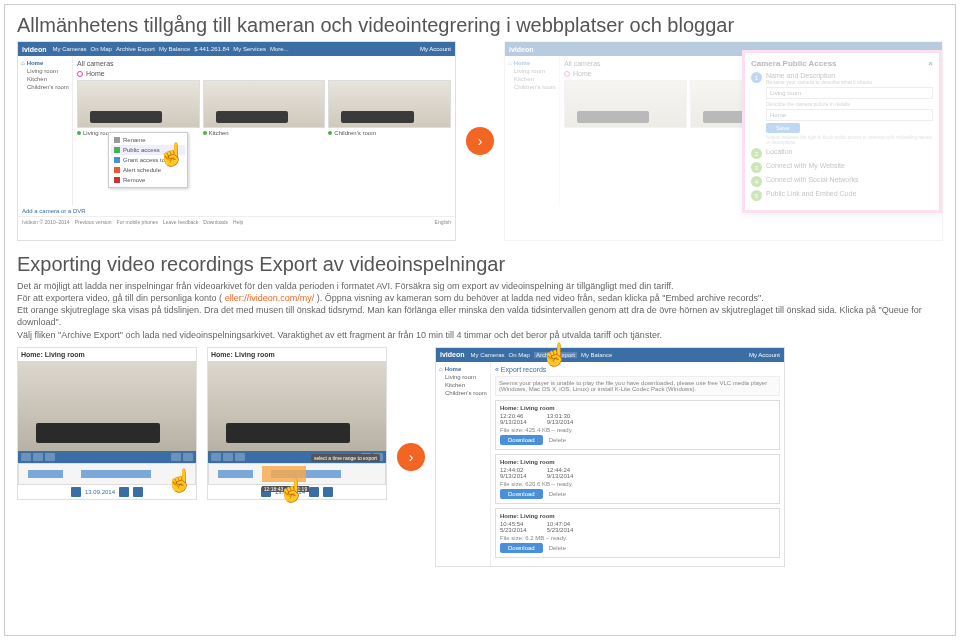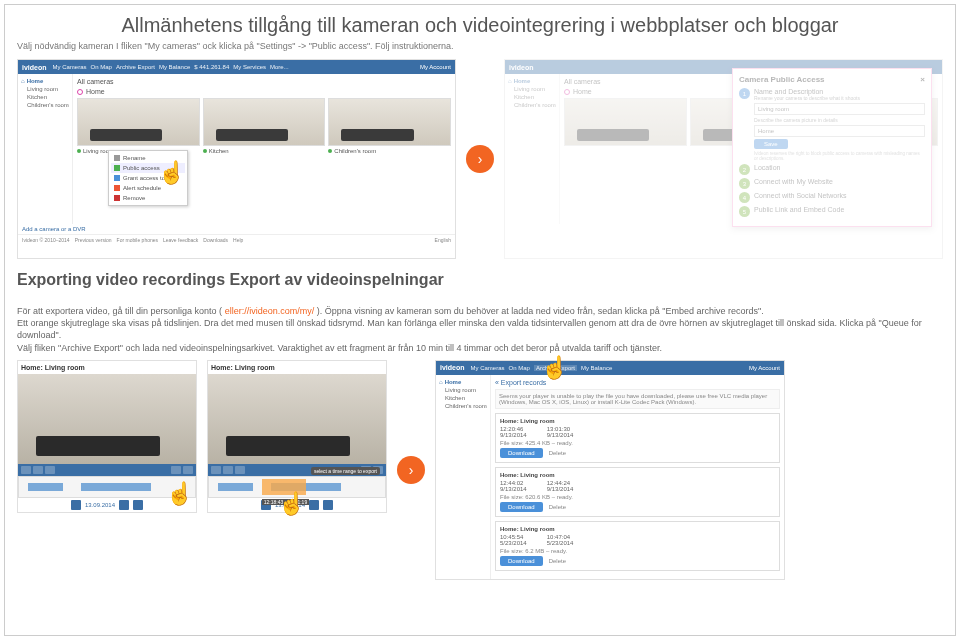--- a/index.html
+++ b/index.html
@@ -1,19 +1,19 @@
 <!DOCTYPE html>
 <html><head>
 <meta charset="utf-8">
 <style>
   * { box-sizing: border-box; margin: 0; padding: 0; }
   body { font-family: -apple-system, Helvetica, Arial, sans-serif; background: #fff; width: 960px; height: 641px; overflow: hidden; font-size: 10px; color: #333; }
   .page { border: 1px solid #ccc; margin: 4px; height: 632px; padding: 8px 12px; position: relative; }
-  h1 { font-size: 20px; font-weight: 300; color: #555; line-height: 1.2; margin-bottom: 4px; text-align: center; }
-  h2 { font-size: 16px; font-weight: 700; color: #555; margin: 12px 0 4px; }
+  h1 { font-size: 20px; font-weight: 300; color: #555; line-height: 1.2; margin-bottom: 4px; }
+  h2 { font-size: 20px; font-weight: 400; color: #555; margin: 12px 0 4px; }
   .subtitle { font-size: 9px; color: #777; margin-bottom: 8px; }
   .row { display: flex; gap: 10px; align-items: flex-start; }
   .shot { border: 1px solid #e0e0e0; background: #fff; position: relative; flex: 1; }
   .topbar { background: #3a6ea5; color: #fff; height: 14px; display: flex; align-items: center; padding: 0 4px; font-size: 6px; }
   .topbar .logo { font-weight: bold; font-size: 7px; margin-right: 6px; }
   .topbar .nav { display: flex; gap: 4px; flex: 1; }
   .topbar .nav span { opacity: .9; }
   .topbar .right { margin-left: auto; }
   .shot-body { display: flex; min-height: 150px; }
   .sidebar { width: 55px; border-right: 1px solid #eee; padding: 4px 3px; font-size: 6px; }
@@ -31,21 +31,21 @@
   .ctxmenu { position:absolute; left:90px; top:90px; width:80px; background:#fff; border:1px solid #ccc; box-shadow:1px 1px 3px rgba(0,0,0,.2); font-size:6px; padding:2px;}
   .ctxmenu .mi{padding:2px 3px;color:#555;display:flex;align-items:center;gap:3px;}
   .ctxmenu .mi.h{background:#eef;}
   .mi .ico{width:6px;height:6px;display:inline-block;}
   .hand { width:30px;height:30px; position:absolute; }
   .hand::before{content:"☝";font-size:22px;color:#777;position:absolute;}
   .arrow-circ{width:28px;height:28px;border-radius:50%;background:#f26522;color:#fff;display:flex;align-items:center;justify-content:center;font-size:14px;}
   .footer{border-top:1px solid #eee;font-size:5px;color:#888;padding:2px 4px;display:flex;gap:5px;}
   .faded{opacity:.35;}
   
-  .dialog{position:absolute;top:8px;right:10px;width:200px;background:#fff;border:1px solid #f9a8d4;padding:6px;font-size:7px;box-shadow:0 2px 6px rgba(0,0,0,.15);}
+  .dialog{position:absolute;top:8px;right:0;width:200px;background:#fff;border:3px solid #f9a8d4;padding:6px;font-size:7px;box-shadow:0 2px 6px rgba(0,0,0,.15);}
   .dialog h3{font-size:8px;font-weight:600;margin-bottom:4px;display:flex;justify-content:space-between;}
   .dialog .step{display:flex;gap:4px;align-items:flex-start;margin:3px 0;}
   .dialog .num{width:11px;height:11px;border-radius:50%;color:#fff;font-size:6px;display:flex;align-items:center;justify-content:center;flex-shrink:0;}
   .n1{background:#4a90d9;} .ng{background:#7cb342;}
   .dialog .field{border:1px solid #ccc;padding:2px 3px;margin:2px 0;font-size:6px;color:#555;}
   .dialog .btn{background:#4a90d9;color:#fff;padding:2px 10px;display:inline-block;font-size:6px;border-radius:2px;}
   .dialog .sec{color:#555;font-size:7px;}
   
   .bodytext{font-size:9px;color:#666;line-height:1.35;margin-bottom:6px;}
   .bodytext a{color:#f26522;text-decoration:none;}
@@ -69,21 +69,20 @@
   .card .sz{color:#888;}
   .card .btn2{background:#4a90d9;color:#fff;padding:2px 8px;display:inline-block;border-radius:2px;margin-top:2px;}
   .card .del{color:#888;margin-left:6px;}
 </style>
 </head>
 <body>
 
 <div class="page">
 
   <h1>Allmänhetens tillgång till kameran och videointegrering i webbplatser och bloggar</h1>
-  <div class="subtitle">Välj nödvändig kameran I fliken "My cameras" ock klicka på "Settings" -&gt; "Public access". Följ instruktionerna.</div>
 
   <div class="row">
 
     <div class="shot" style="height:200px;">
       <div class="topbar">
         <span class="logo">ivideon</span>
         <div class="nav">
           <span>My Cameras</span>
           <span>On Map</span>
           <span>Archive Export</span>
@@ -238,21 +237,21 @@
         <div class="step">
             <div class="num ng">5</div>
             <div class="sec">Public Link and Embed Code</div>
           </div>
       </div>
     </div>
   </div>
 
   <h2>Exporting video recordings Export av videoinspelningar</h2>
   <div class="bodytext">
-    <br>
+    <span>Det är möjligt att ladda ner inspelningar från videoarkivet för den valda perioden i formatet AVI. Försäkra sig om export av videoinspelning är tillgängligt med din tariff.</span><br>
     <span>För att exportera video, gå till din personliga konto ( </span><a>eller://ivideon.com/my/</a><span> ). Öppna visning av kameran som du behöver at ladda ned video från, sedan klicka på "Embed archive records".</span><br>
     <span>Ett orange skjutreglage ska visas på tidslinjen. Dra det med musen till önskad tidsrymd. Man kan förlänga eller minska den valda tidsintervallen genom att dra de övre hörnen av skjutreglaget till önskad sida. Klicka på "Queue for download".</span><br>
     <span>Välj fliken "Archive Export" och lada ned videoinspelningsarkivet. Varaktighet av ett fragment är från 10 min till 4 timmar och det beror på utvalda tariff och tjänster.</span>
   </div>
 
   <div class="row row2">
 
     <div class="shot player">
       <div style="font-size:7px;padding:3px;font-weight:600;">Home: Living room</div>
       <div class="view"></div>

